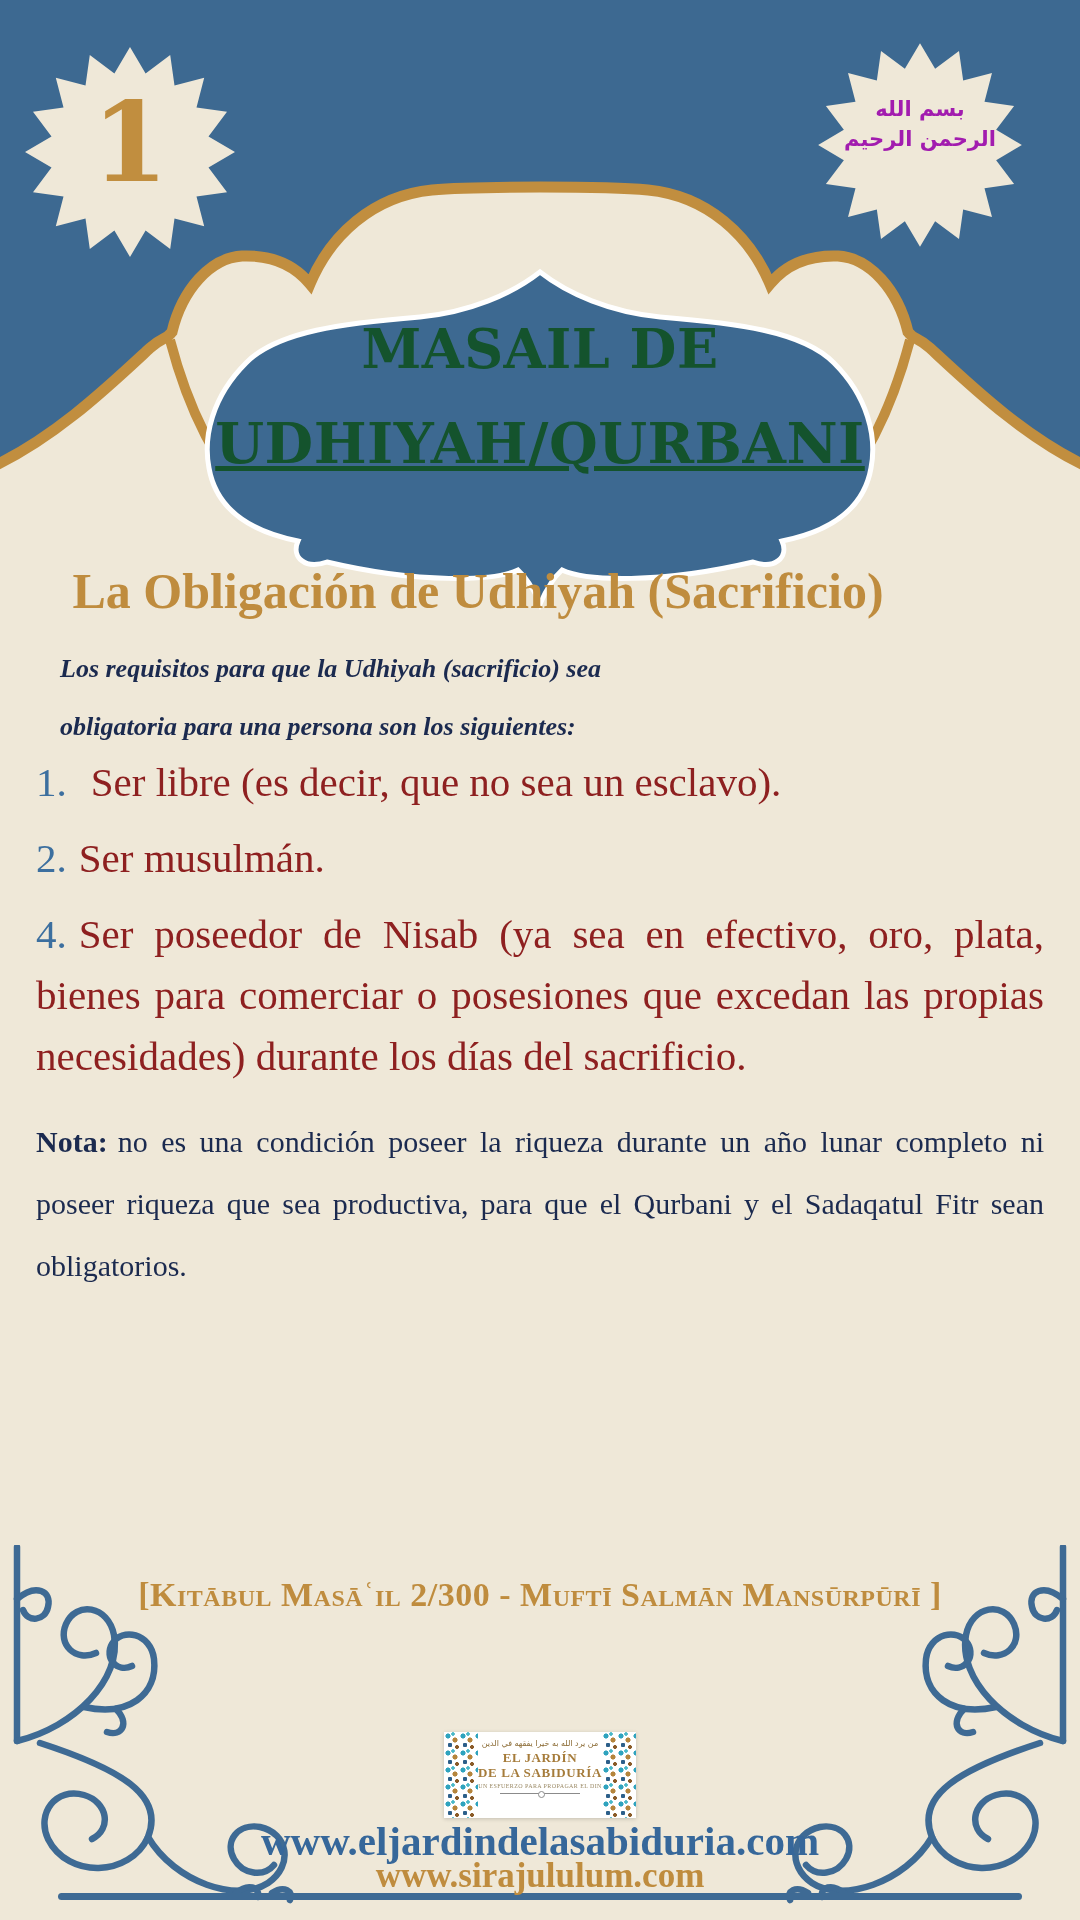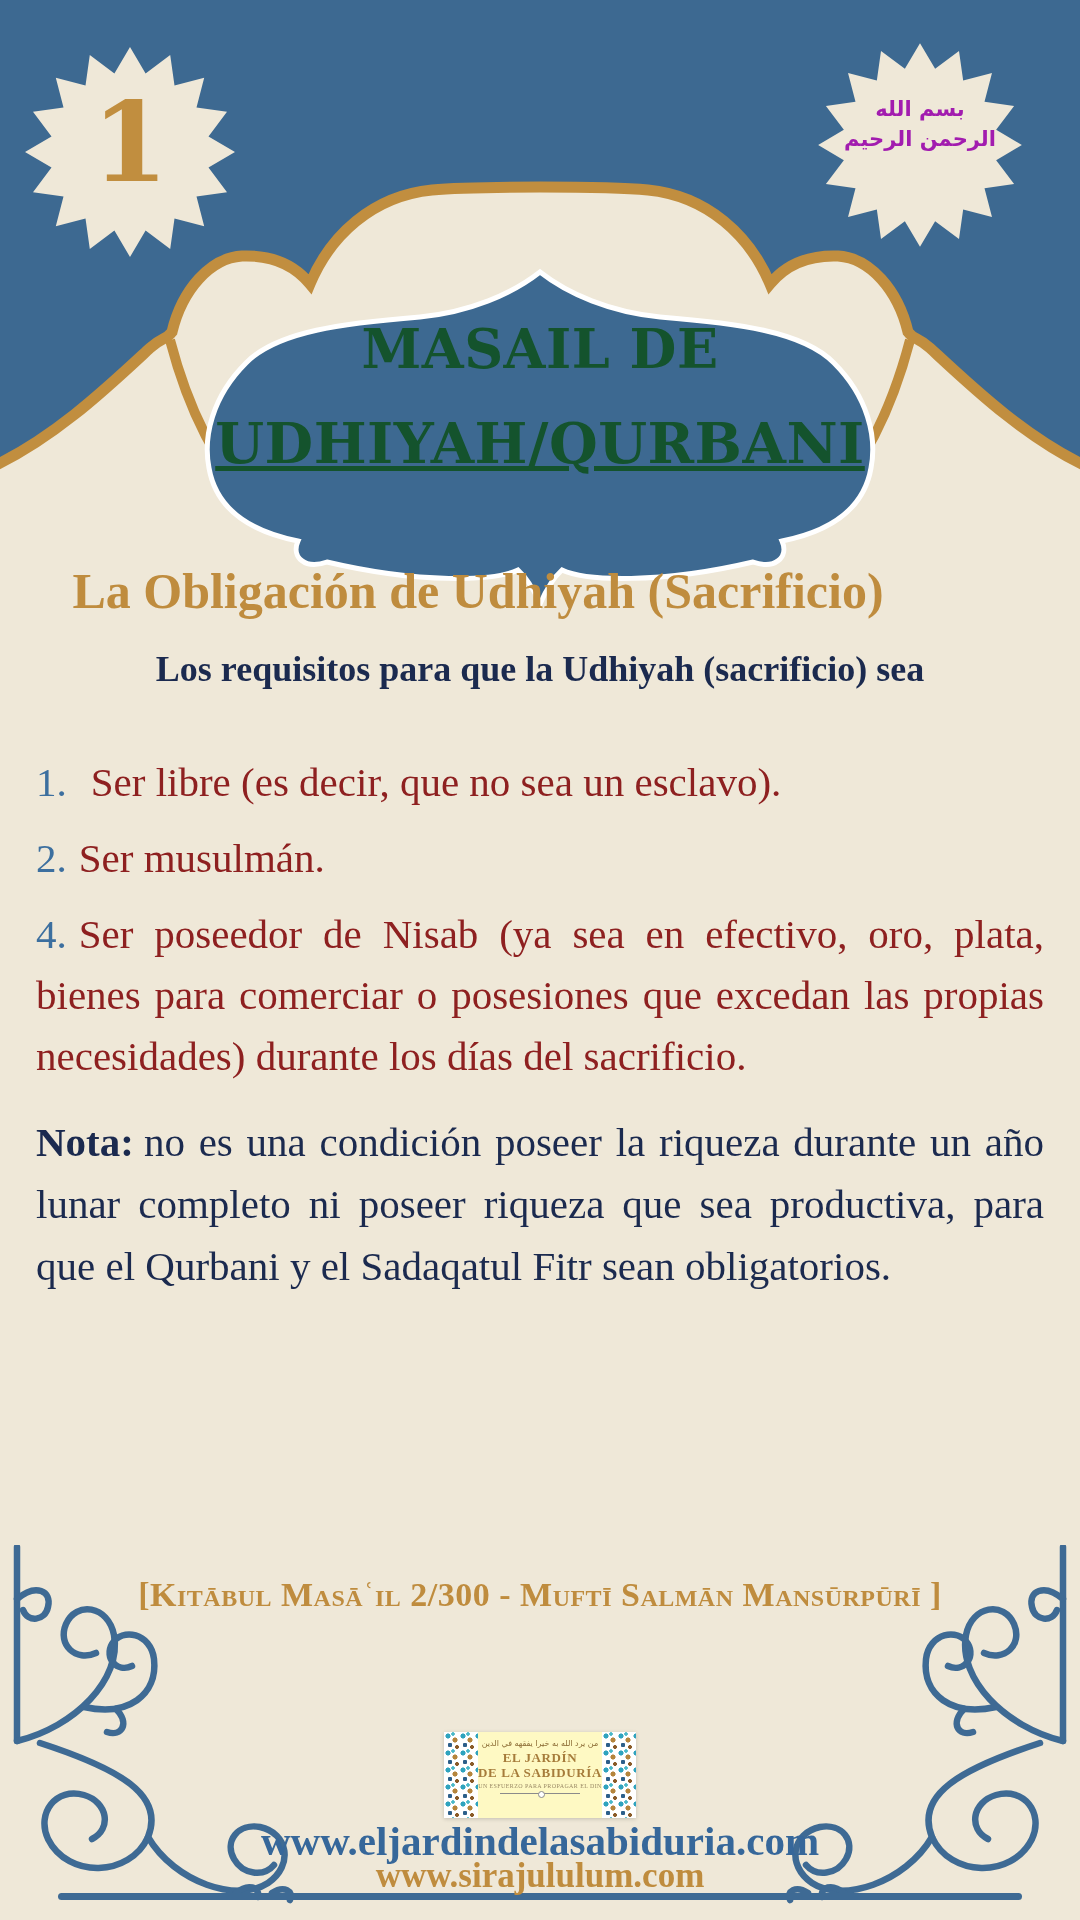--- a/index.html
+++ b/index.html
@@ -14,43 +14,43 @@
     font-family:"DejaVu Sans",sans-serif;font-weight:700;font-size:21px;line-height:1.45;color:#a21caf;}
 
   .title{position:absolute;left:90px;top:302px;width:900px;text-align:center;color:#14532d;
     font-family:"DejaVu Serif",serif;font-weight:700;letter-spacing:.5px;}
   .title .t1{display:block;font-size:54px;line-height:94px;}
   .title .t2{display:block;font-size:56px;line-height:94px;text-decoration:underline;}
 
   .heading{position:absolute;left:0;top:562px;width:956px;margin:0;text-align:center;
     font-size:50px;font-weight:700;color:#BF8C3E;}
 
-  .intro{position:absolute;left:60px;top:640px;width:960px;text-align:center;
-    color:#1B2A4F;font-size:36px;font-weight:700;line-height:58px;}
+  .intro{position:absolute;left:60px;top:640px;width:960px;text-align:left;
+    color:#1B2A4F;font-size:26px;font-weight:700;line-height:58px;font-style:italic;}
   .intro span{display:block;}
 
   .content{position:absolute;left:36px;top:752px;width:1008px;}
   .item{margin:0 0 15px 0;font-size:41px;line-height:61px;color:#8E2020;
     text-align:justify;}
   .item .num{color:#3C6F9F;margin-right:12px;}
   .item:first-child .num{margin-right:24px;}
-  .note{margin:24px 0 0 0;font-size:41px;line-height:62px;color:#1B2A4F;text-align:justify;}
+  .note{margin:24px 0 0 0;font-size:30px;line-height:62px;color:#1B2A4F;text-align:justify;}
   .note .note-label{font-weight:700;margin-right:10px;}
 
   .citation{position:absolute;left:0;top:1576px;width:1080px;text-align:center;
     font-variant:small-caps;font-weight:700;font-size:34px;letter-spacing:.5px;color:#BF8C3E;
     font-family:"Liberation Serif","DejaVu Serif",serif;}
 
   .flourish{position:absolute;top:1545px;width:300px;height:370px;}
   .flourish.left{left:0;}
   .flourish.right{right:0;transform:scaleX(-1);}
 
   .baseline{position:absolute;left:58px;top:1893px;width:964px;height:7px;background:#3E6A94;border-radius:4px;}
 
-  .logo-card{position:absolute;left:444px;top:1732px;width:192px;height:86px;background:#fef9c3;
+  .logo-card{position:absolute;left:444px;top:1732px;width:192px;height:86px;background:#ffffff;
     display:flex;box-shadow:0 1px 4px rgba(0,0,0,.18);}
   .mosaic{width:34px;flex:none;background-color:#FFFFFF;
     background-image:
       radial-gradient(circle at 4px 4px,  #2FA3BE 2.3px, transparent 2.8px),
       radial-gradient(circle at 11px 8px, #B5853C 2.3px, transparent 2.8px),
       radial-gradient(circle at 6px 13px, #2C5F8A 2.0px, transparent 2.5px),
       radial-gradient(circle at 13px 15px,#8A5B28 1.7px, transparent 2.2px),
       radial-gradient(circle at 9px 2px,  #49B8C8 1.5px, transparent 2.0px);
     background-size:15px 17px;}
   .logo-center{flex:1;text-align:center;padding-top:7px;}
@@ -90,20 +90,21 @@
 
   <div class="title">
     <span class="t1">MASAIL DE</span>
     <span class="t2">UDHIYAH/QURBANI</span>
   </div>
 
   <h1 class="heading">La Obligación de Udhiyah (Sacrificio)</h1>
 
   <div class="intro">
     <span>Los requisitos para que la Udhiyah (sacrificio) sea</span>
+    <span>obligatoria para una persona son los siguientes:</span>
   </div>
 
   <div class="content">
     <p class="item"><span class="num">1.</span><span>Ser libre (es decir, que no sea un esclavo).</span></p>
     <p class="item"><span class="num">2.</span><span>Ser musulmán.</span></p>
     <p class="item"><span class="num">4.</span><span>Ser poseedor de Nisab (ya sea en efectivo, oro, plata, bienes para comerciar o posesiones que excedan las propias necesidades) durante los días del sacrificio.</span></p>
     <p class="note"><span class="note-label">Nota:</span><span>no es una condición poseer la riqueza durante un año lunar completo ni poseer riqueza que sea productiva, para que el Qurbani y el Sadaqatul Fitr sean obligatorios.</span></p>
   </div>
 
   <div class="citation">[Kitābul Masāʿil 2/300 - Muftī Salmān Mansūrpūrī ]</div>

